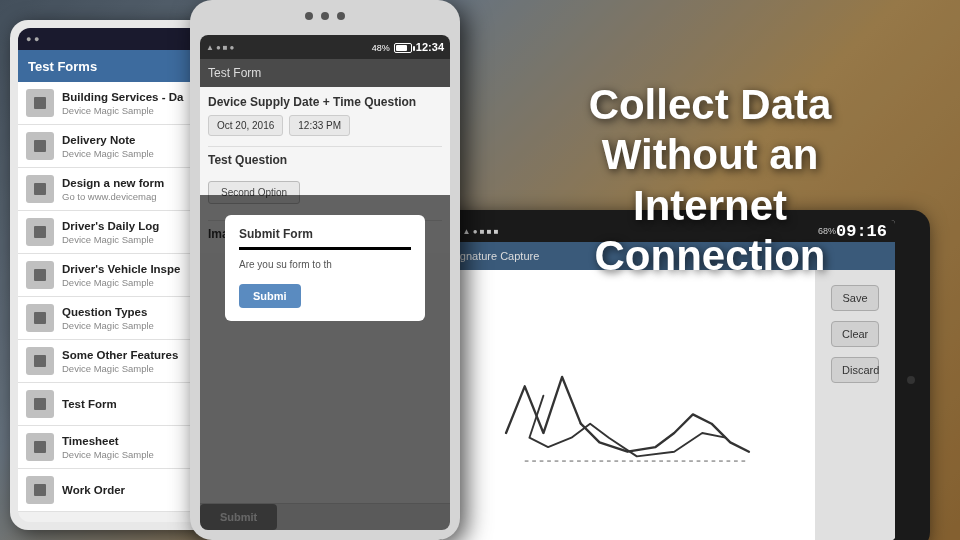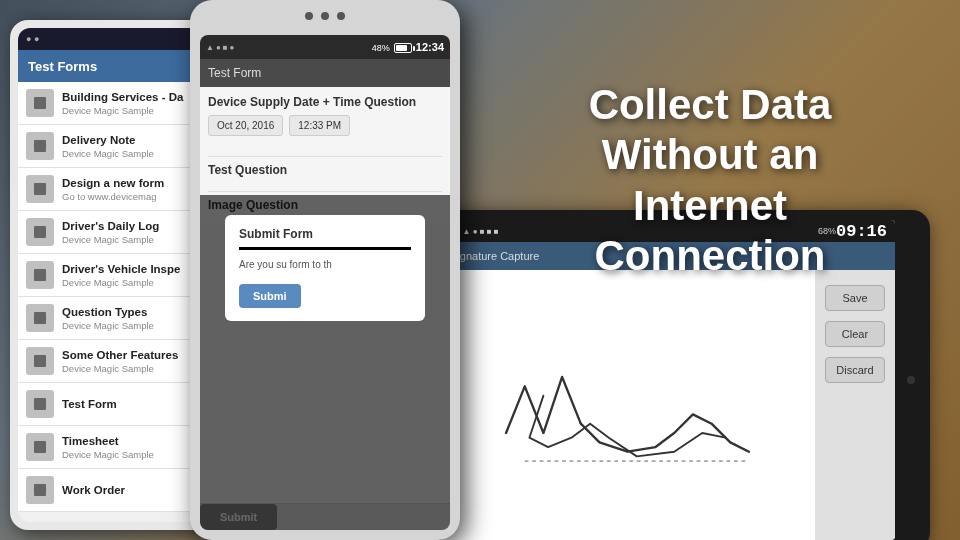--- a/index.html
+++ b/index.html
@@ -266,21 +266,21 @@
     .form-section-title {
       font-size: 12px;
       font-weight: bold;
       color: #333;
       margin-bottom: 6px;
     }
 
     .form-row {
       display: flex;
       gap: 6px;
-      margin-bottom: 20px;
+      margin-bottom: 10px;
     }
 
     .form-field {
       background: #e8e8e8;
       border: 1px solid #ccc;
       border-radius: 3px;
       padding: 4px 8px;
       font-size: 10px;
       color: #333;
     }
@@ -488,21 +488,21 @@
       gap: 10px;
     }
 
     .tablet-action-btn {
       background: #d0d0d0;
       border: 1px solid #aaa;
       border-radius: 4px;
       padding: 6px 10px;
       font-size: 11px;
       color: #333;
-      width: 60px;
+      width: 48px;
       text-align: center;
     }
 
     
     .mini-icon {
       display: inline-block;
       width: 8px;
       height: 8px;
       background: #aaa;
       border-radius: 1px;
@@ -682,20 +682,21 @@
     </div>
 
     <div class="form-content">
       <div class="form-section-title">Device Supply Date + Time Question</div>
       <div class="form-row">
         <div class="form-field">Oct 20, 2016</div>
         <div class="form-field">12:33 PM</div>
       </div>
       <div class="form-divider"></div>
       <div class="test-question-label">Test Question</div>
+      <div class="second-option-btn">Second Option</div>
       <div class="form-divider"></div>
       <div class="image-question-label">Image Question</div>
     </div>
 
     <div class="submit-overlay">
       <div class="submit-dialog">
         <div class="submit-dialog-title">Submit Form</div>
         <div class="submit-dialog-text">
           <span>Are you su form to th</span>
         </div>

